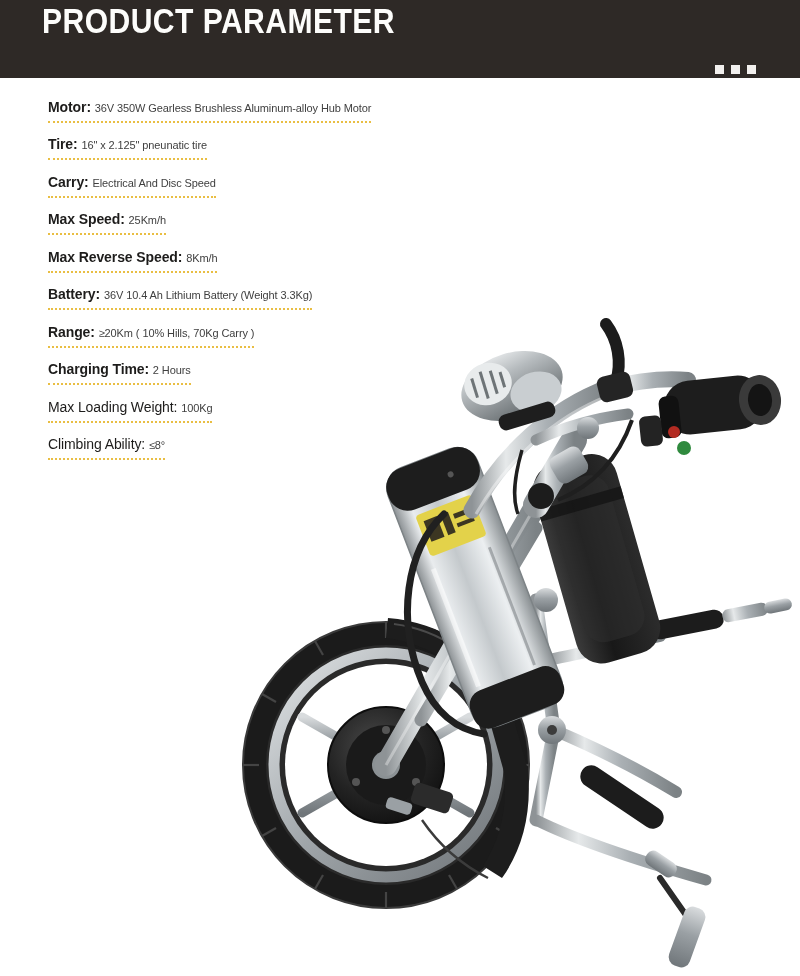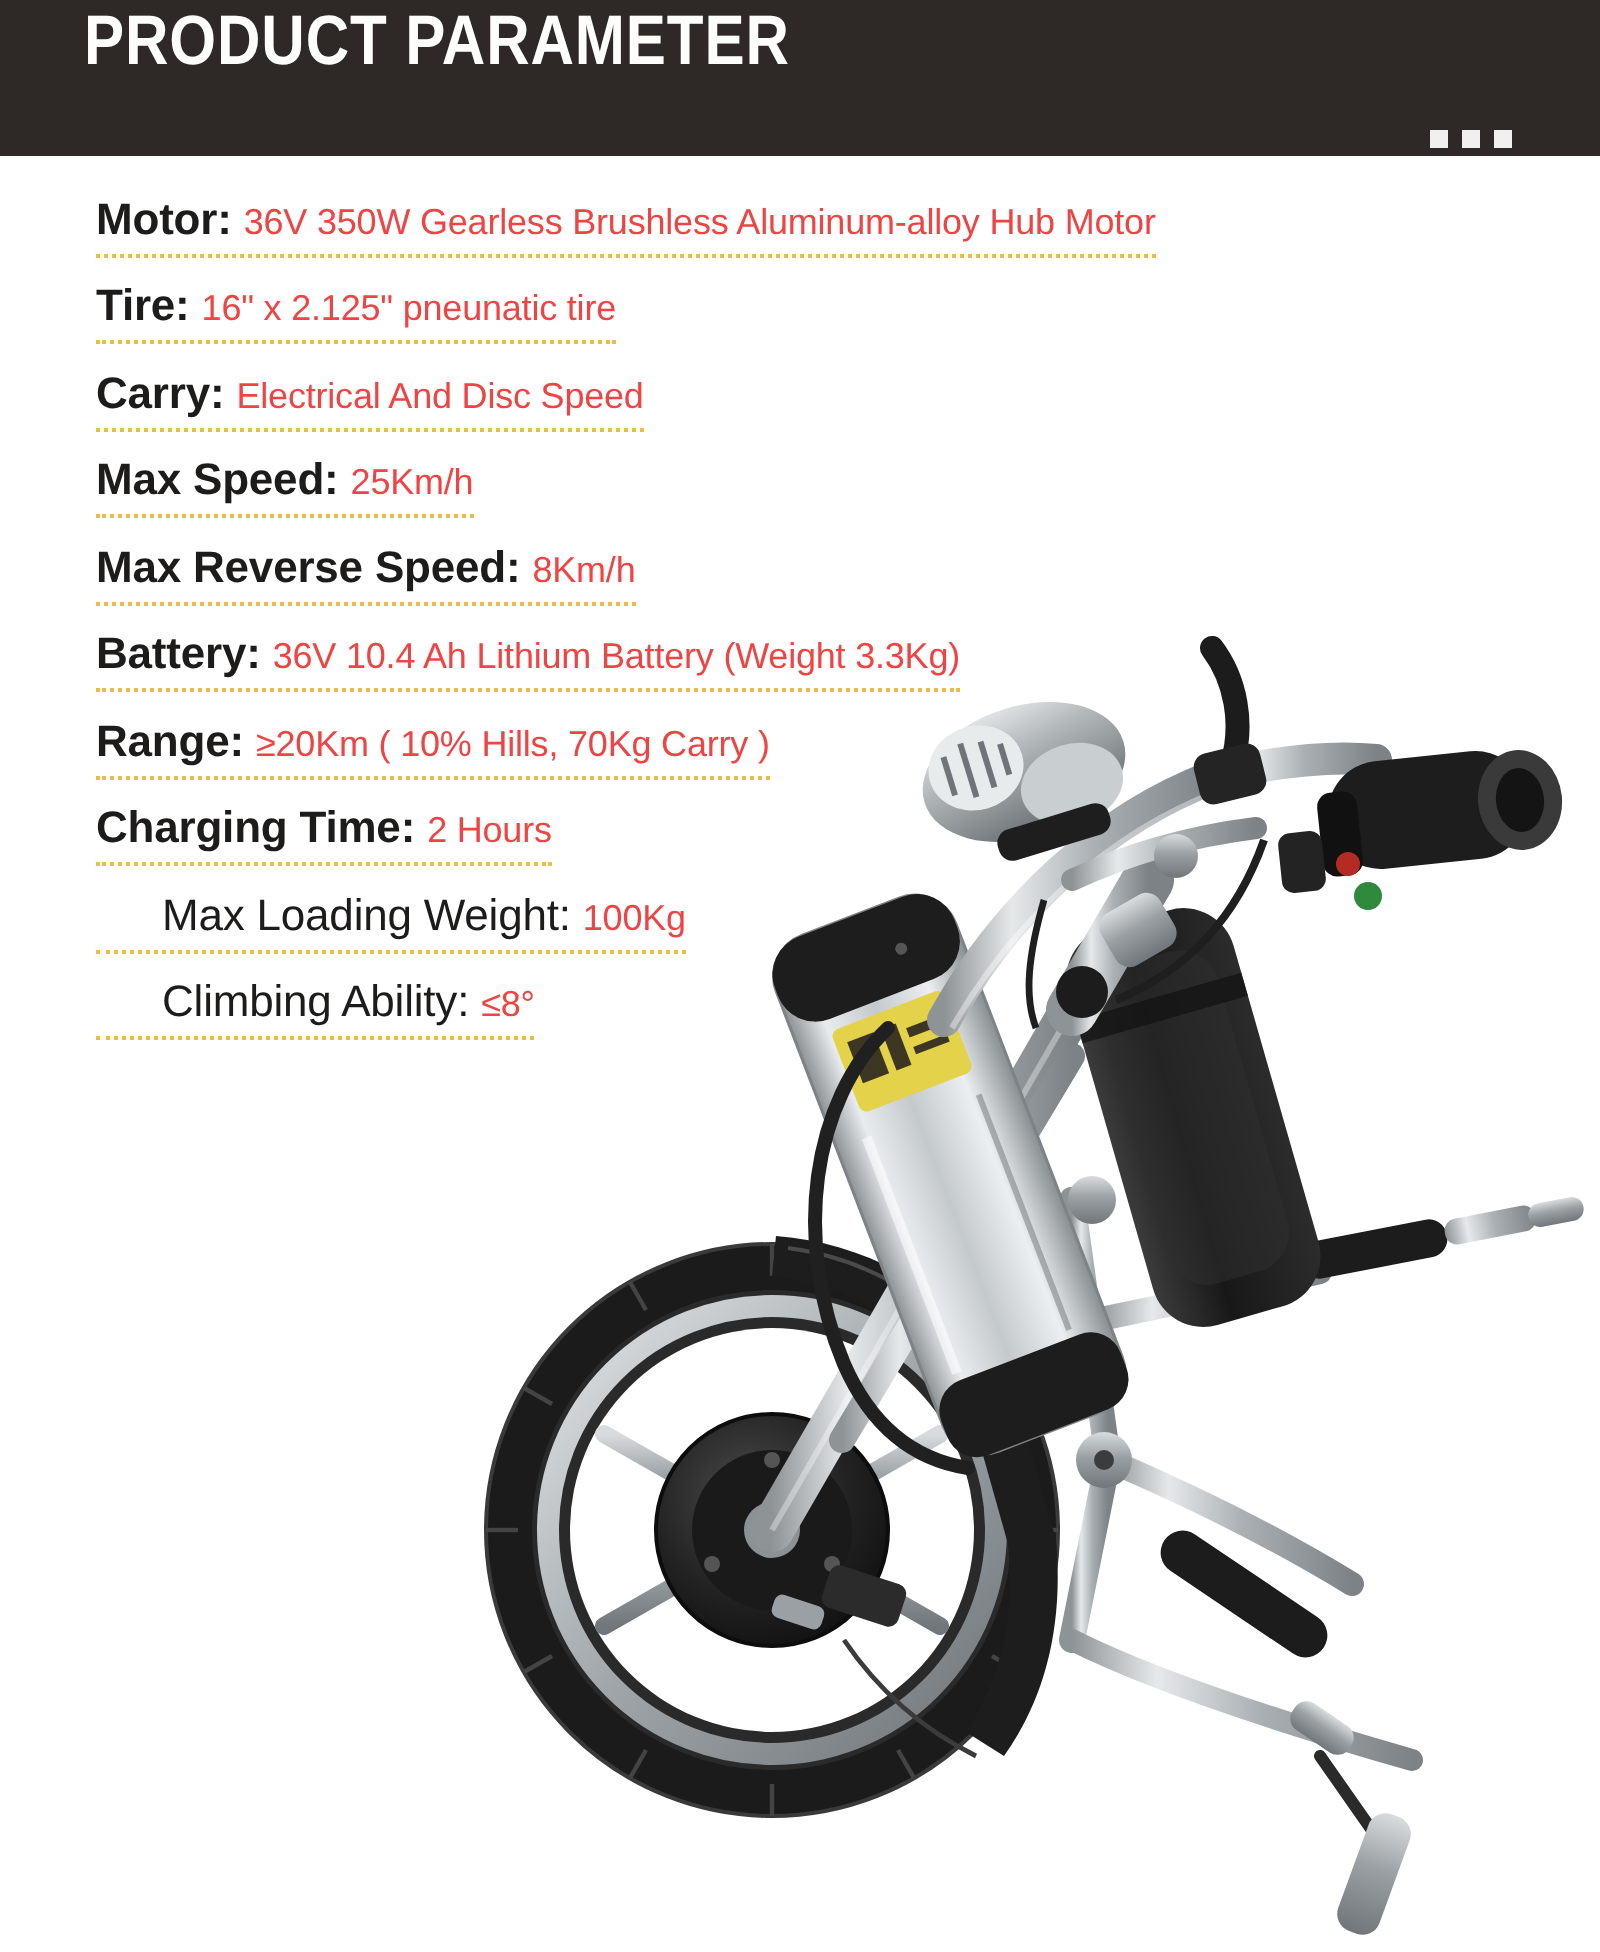--- a/index.html
+++ b/index.html
@@ -47,32 +47,32 @@
     margin-bottom:12.5px;
     white-space:nowrap;
   }
   .spec-inner{
     display:inline-block;
     border-bottom:2px dotted #e9be43;
     padding-bottom:5px;
     line-height:1.06;
   }
   .spec-label{
-    font-size:22px;
+    font-size:14px;
     font-weight:bold;
     color:#1d1c1b;
     letter-spacing:-0.1px;
   }
   .spec-value{
-    font-size:18px;
+    font-size:11px;
     font-weight:normal;
-    color:#ef4444;
+    color:#404040;
     letter-spacing:-0.1px;
   }
-  .spec-row.plain .spec-label{font-weight:normal;margin-left:33px;}
+  .spec-row.plain .spec-label{font-weight:normal;}
 
   
   .photo{
     position:absolute;left:236px;top:300px;width:564px;height:676px;
     pointer-events:none;
   }
   .photo svg{display:block;width:100%;height:100%;}
 </style>
 </head>
 <body>

